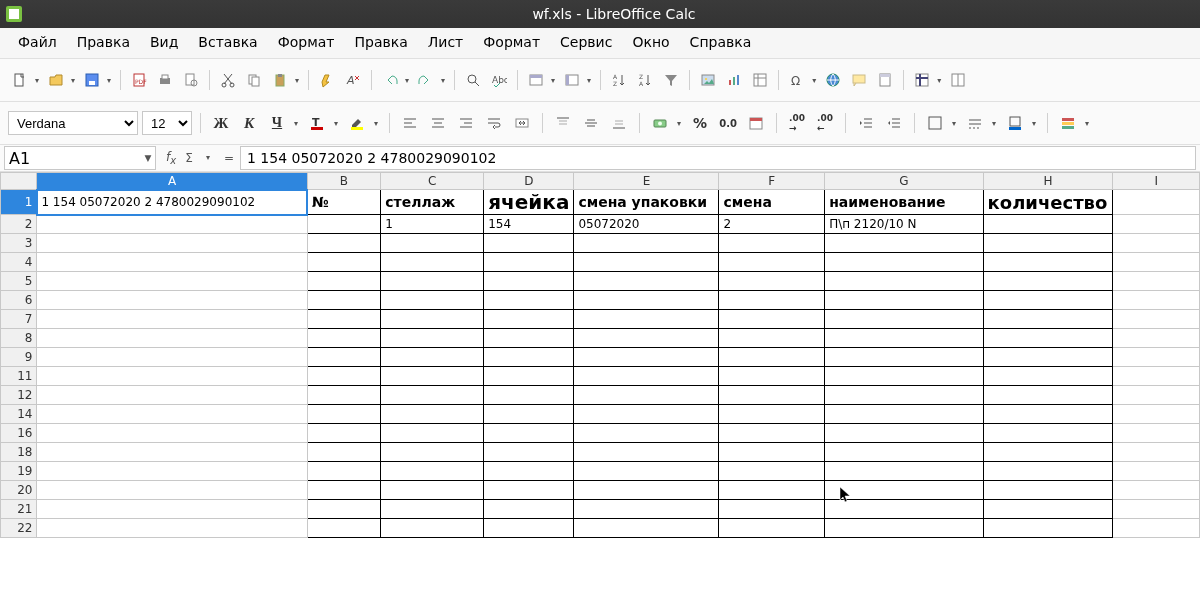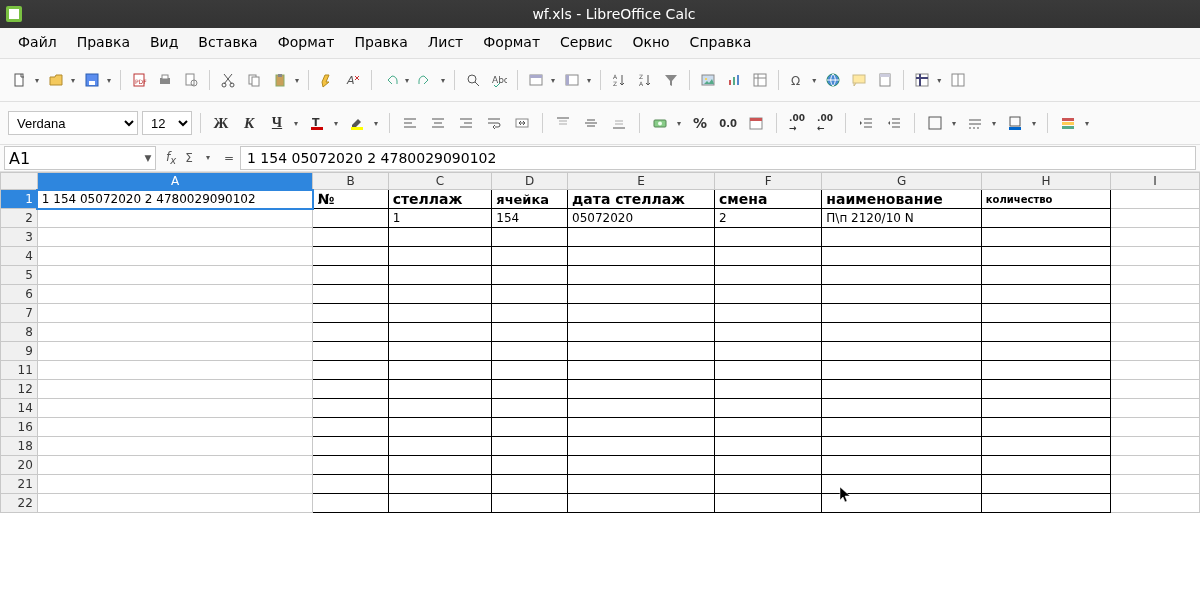--- a/index.html
+++ b/index.html
@@ -422,25 +422,25 @@
           <th class="colh">H</th>
           <th class="colh">I</th>
         </tr>
       </thead>
       <tbody>
         <tr>
           <th class="rowh sel">1</th>
           <td class="cursor">1 154 05072020 2 4780029090102</td>
           <td class="center bold" style="border: 1px solid rgb(0, 0, 0); font-size: 14px;">№</td>
           <td class="center bold" style="border: 1px solid rgb(0, 0, 0); font-size: 14px;">стеллаж</td>
-          <td class="center bold" style="border: 1px solid rgb(0, 0, 0); font-size: 13px;">ячейка</td>
-          <td class="center bold" style="border: 1px solid rgb(0, 0, 0); font-size: 14px;">дата стеллаж</td>
+          <td class="center bold" style="border: 1px solid rgb(0, 0, 0); font-size: 20px;">ячейка</td>
+          <td class="center bold" style="border: 1px solid rgb(0, 0, 0); font-size: 14px;">смена упаковки</td>
           <td class="center bold" style="border: 1px solid rgb(0, 0, 0); font-size: 14px;">смена</td>
           <td class="center bold" style="border: 1px solid rgb(0, 0, 0); font-size: 14px;">наименование</td>
-          <td class="center bold" style="border: 1px solid rgb(0, 0, 0); font-size: 10px;">количество</td>
+          <td class="center bold" style="border: 1px solid rgb(0, 0, 0); font-size: 18px;">количество</td>
           <td></td>
         </tr>
         <tr>
           <th class="rowh">2</th>
           <td></td>
           <td style="border: 1px solid rgb(0, 0, 0);"></td>
           <td class="center" style="border: 1px solid rgb(0, 0, 0);">1</td>
           <td class="center" style="border: 1px solid rgb(0, 0, 0);">154</td>
           <td class="center" style="border: 1px solid rgb(0, 0, 0);">05072020</td>
           <td class="center" style="border: 1px solid rgb(0, 0, 0);">2</td>
@@ -586,20 +586,32 @@
           <td style="border: 1px solid rgb(0, 0, 0);"></td>
           <td style="border: 1px solid rgb(0, 0, 0);"></td>
           <td style="border: 1px solid rgb(0, 0, 0);"></td>
           <td style="border: 1px solid rgb(0, 0, 0);"></td>
           <td style="border: 1px solid rgb(0, 0, 0);"></td>
           <td style="border: 1px solid rgb(0, 0, 0);"></td>
           <td style="border: 1px solid rgb(0, 0, 0);"></td>
           <td></td>
         </tr>
         <tr>
+          <th class="rowh">19</th>
+          <td></td>
+          <td style="border: 1px solid rgb(0, 0, 0);"></td>
+          <td style="border: 1px solid rgb(0, 0, 0);"></td>
+          <td style="border: 1px solid rgb(0, 0, 0);"></td>
+          <td style="border: 1px solid rgb(0, 0, 0);"></td>
+          <td style="border: 1px solid rgb(0, 0, 0);"></td>
+          <td style="border: 1px solid rgb(0, 0, 0);"></td>
+          <td style="border: 1px solid rgb(0, 0, 0);"></td>
+          <td></td>
+        </tr>
+        <tr>
           <th class="rowh">20</th>
           <td></td>
           <td style="border: 1px solid rgb(0, 0, 0);"></td>
           <td style="border: 1px solid rgb(0, 0, 0);"></td>
           <td style="border: 1px solid rgb(0, 0, 0);"></td>
           <td style="border: 1px solid rgb(0, 0, 0);"></td>
           <td style="border: 1px solid rgb(0, 0, 0);"></td>
           <td style="border: 1px solid rgb(0, 0, 0);"></td>
           <td style="border: 1px solid rgb(0, 0, 0);"></td>
           <td></td>

